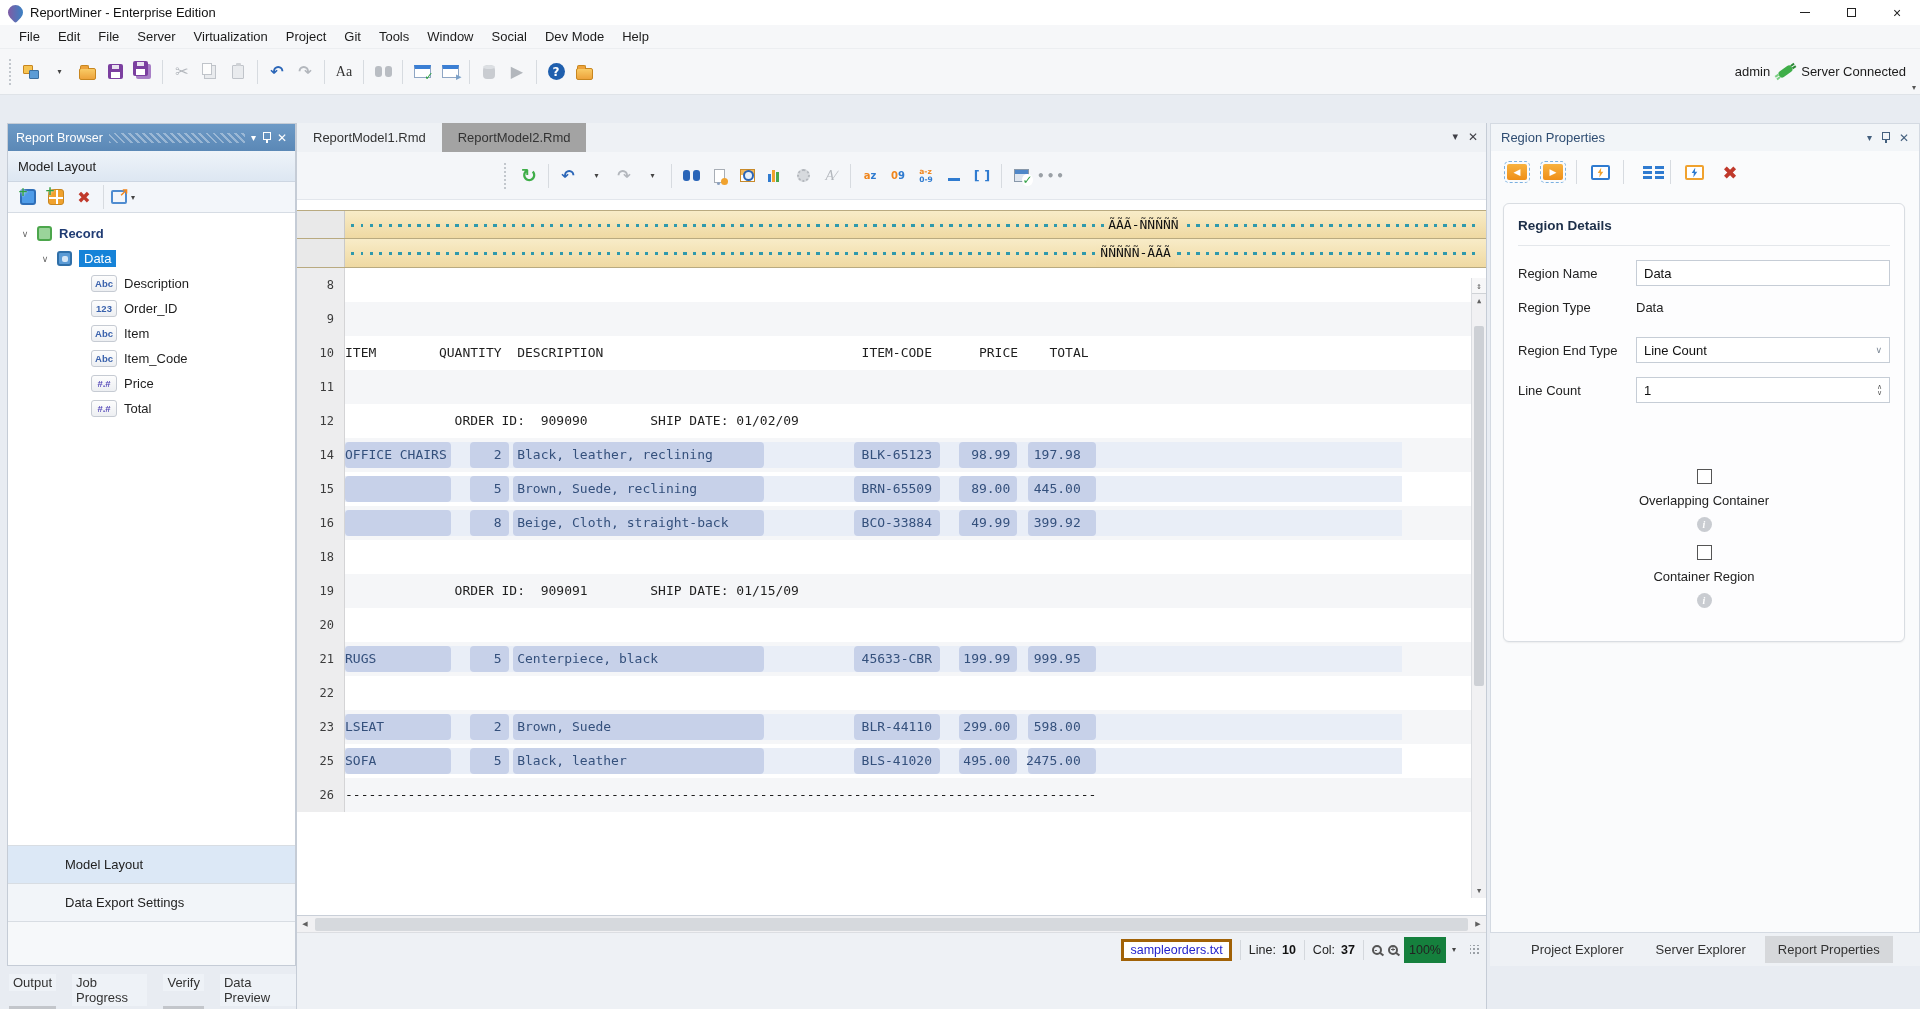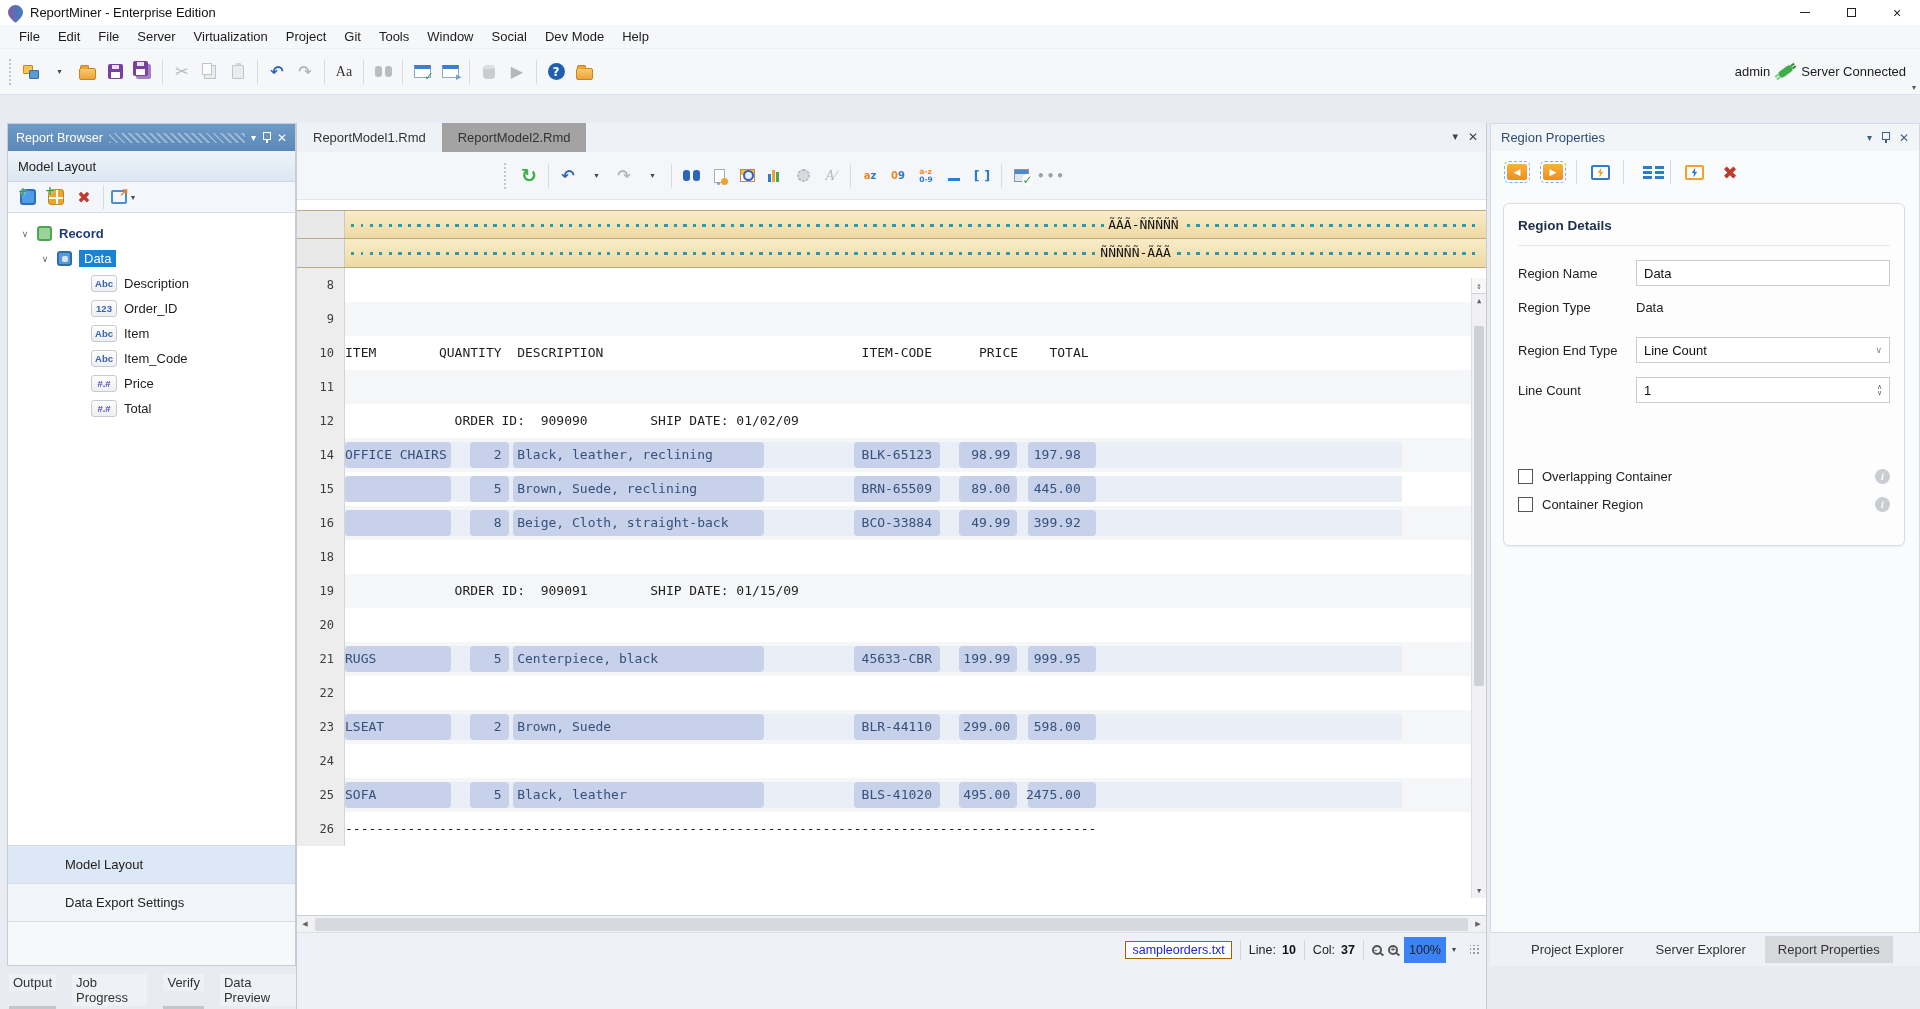--- a/index.html
+++ b/index.html
@@ -148,27 +148,27 @@
   .vs-split { height:16px; border-bottom:1px solid #cfd2d6; display:flex; align-items:center; justify-content:center; font-size:9px; color:#444; background:#f7f7f8; }
   .vs-arrow { height:14px; display:flex; align-items:center; justify-content:center; font-size:7px; color:#707археo6070; color:#606060; }
   .vs-thumb { position:absolute; top:48px; left:2px; right:2px; height:360px; background:#cdd0d5; border-radius:2px; }
   .vs-down { position:absolute; bottom:0; left:0; right:0; height:14px; display:flex; align-items:center; justify-content:center; font-size:7px; color:#606060; }
   .hscroll { height:17px; background:#f1f1f3; display:flex; align-items:center; border-bottom:1px solid #dcdee2; }
   .hs-btn { width:16px; text-align:center; font-size:7px; color:#606060; }
   .hs-thumb { flex:1; height:13px; margin:0 2px; background:#d6d9dd; border-radius:2px; }
 
   
   .statusrow { height:33px; display:flex; align-items:center; justify-content:flex-end; background:#eef1f5; padding-right:6px; font-size:12.5px; color:#222; }
-  .st-file { color:#2222cc; background:#fff; border:1px solid #a16207; padding:1px 6px; margin-right:8px; }
+  .st-file { color:#2222cc; background:#fff; border:3px solid #a16207; padding:1px 6px; margin-right:8px; }
   .st-item { display:flex; align-items:center; gap:6px; padding:0 8px; border-left:1px solid #d4d8dd; height:20px; }
   .st-val { font-weight:bold; color:#111; }
   .mag { width:10px; height:10px; border:2px solid #555; border-radius:50%; position:relative; display:inline-block; }
   .mag::after { content:""; position:absolute; width:5px; height:2px; background:#555; bottom:-2px; right:-4px; transform:rotate(40deg); }
   .mag .pm { position:absolute; top:-1px; left:0.5px; font-size:8px; color:#555; line-height:8px; font-weight:bold; }
-  .zoom-box { background:#3b82f6; padding:6px 5px; }
+  .zoom-box { background:#15803d; padding:6px 5px; }
   .st-grip { width:10px; height:10px; margin-left:6px; background-image:radial-gradient(circle,#9aa0a6 1px,transparent 1.2px); background-size:4px 4px; background-position:bottom right; }
 
   
   .right-col { display:flex; flex-direction:column; padding-left:3px; }
   .rp-panel { height:810px; background:#fafbfc; border:1px solid #d4dae2; display:flex; flex-direction:column; }
   .rp-header { height:27px; display:flex; align-items:center; padding:0 10px; background:#f2f5f8; color:#2f4d72; font-size:13px; }
   .rp-hdr-ic { margin-left:auto; display:flex; gap:9px; color:#44607e; font-size:10px; align-items:center; }
   .rp-tools { height:42px; display:flex; align-items:center; padding-left:8px; background:#fafbfc; }
   .arrowbox { width:20px; height:16px; background:linear-gradient(#f8b23f,#ef8f18); display:inline-flex; align-items:center; justify-content:center; color:#fff; font-size:9px; outline:1px dashed #7ab0e0; outline-offset:2px; border-radius:2px; }
   .flashpanel { width:19px; height:15px; border:2px solid #2f7bd0; border-radius:2px; position:relative; display:inline-block; background:#fff; }
@@ -181,21 +181,21 @@
   .rp-card { background:#fdfdfe; border:1px solid #d9dde2; border-radius:6px; box-shadow:0 1px 2px rgba(0,0,0,.06); padding:14px 14px 20px 14px; }
   .rp-card-title { font-size:13.5px; font-weight:bold; color:#1d2f49; padding-bottom:12px; border-bottom:1px solid #e4e7eb; margin-bottom:14px; }
   .rp-row { display:flex; align-items:center; margin-bottom:14px; }
   .rp-label { width:118px; font-size:13px; color:#222; flex:none; }
   .rp-input { flex:1; height:26px; border:1px solid #c6cdd6; background:#fff; font-size:13px; padding:0 7px; display:flex; align-items:center; color:#111; }
   .rp-static { font-size:13px; color:#222; }
   .rp-select { justify-content:space-between; }
   .sel-caret { color:#7a8694; font-size:9px; }
   .spin { display:flex; flex-direction:column; line-height:6px; font-size:7px; color:#555; }
   .rp-checks { margin-top:66px; }
-  .chk-row { display:flex; align-items:flex-end; gap:9px; margin-bottom:13px; }
+  .chk-row { display:flex; align-items:center; gap:9px; margin-bottom:13px;flex-direction:column; }
   .chk { width:15px; height:15px; border:1.5px solid #555; background:#fff; flex:none; }
   .chk-lbl { font-size:13px; color:#222; flex:1; }
   .info-ic { width:15px; height:15px; border-radius:50%; background:#c9ccd1; color:#fff; font-size:10px; font-style:italic; font-weight:bold; display:flex; align-items:center; justify-content:center; font-family:"Liberation Serif",serif; }
   .rp-tabs { height:33px; display:flex; align-items:center; gap:6px; padding-left:28px; background:#eef1f5; }
   .rp-tab { font-size:13px; color:#333; padding:6px 13px; }
   .rp-tab.active { background:#d6d8db; }
 </style>
 </head>
 <body>
 
@@ -624,27 +624,20 @@
             <div class="lcon">
               <div class="lc-bg"></div>
               <div class="band" style="width: 135ch;"></div>
               <div class="fbox" style="left: 0ch; width: 13.6ch;"></div>
               <div class="fbox" style="left: 16ch; width: 5ch;"></div>
               <div class="fbox" style="left: 21.5ch; width: 32ch;"></div>
               <div class="fbox" style="left: 65ch; width: 11ch;"></div>
               <div class="fbox" style="left: 78.5ch; width: 7.3ch;"></div>
               <div class="fbox" style="left: 87.3ch; width: 8.7ch;"></div>
               <span class="ltext band-text">LSEAT              2  Brown, Suede                                BLR-44110    299.00   598.00</span>
-            </div>
-          </div>
-          <div class="line">
-            <div class="gut">24</div>
-            <div class="lcon">
-              <div class="lc-bg"></div>
-              <span class="ltext"></span>
             </div>
           </div>
           <div class="line">
             <div class="gut">25</div>
             <div class="lcon">
               <div class="lc-bg"></div>
               <div class="band" style="width: 135ch;"></div>
               <div class="fbox" style="left: 0ch; width: 13.6ch;"></div>
               <div class="fbox" style="left: 16ch; width: 5ch;"></div>
               <div class="fbox" style="left: 21.5ch; width: 32ch;"></div>

